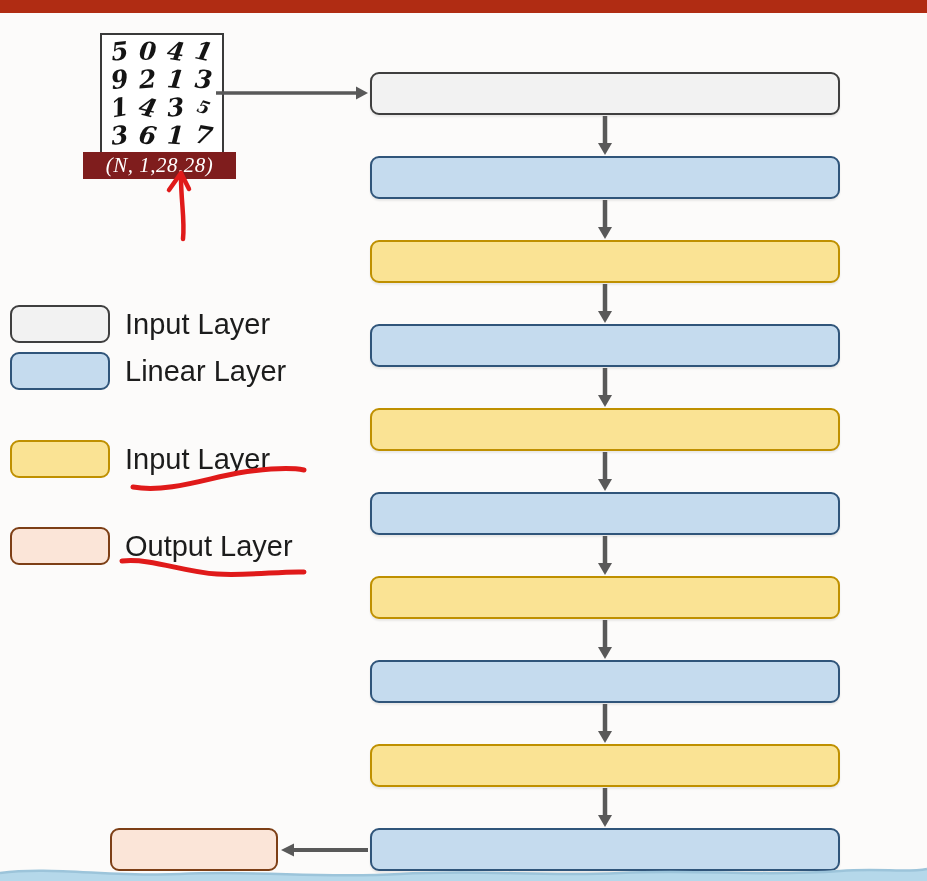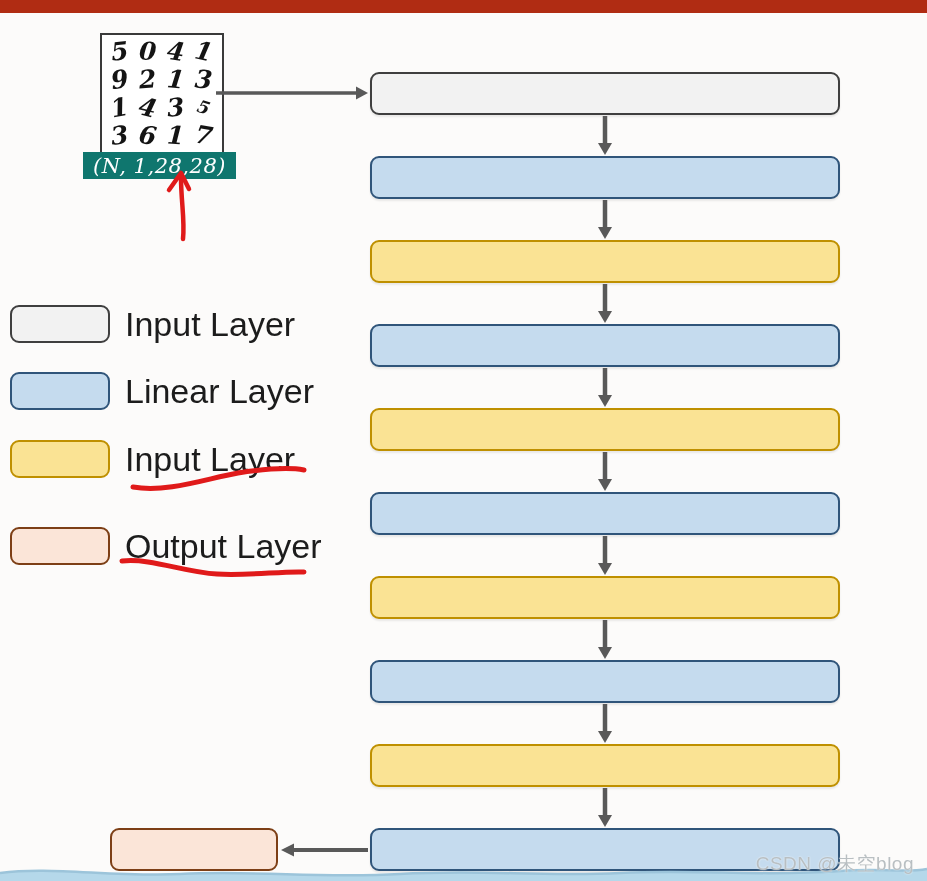--- a/index.html
+++ b/index.html
@@ -19,21 +19,21 @@
 
   
   .shape-label{position:absolute;left:83px;top:152px;width:153px;height:27px;color:#ffffff;
                font-family:"DejaVu Serif",serif;font-style:italic;font-size:21px;
                display:flex;align-items:center;justify-content:center;letter-spacing:0.5px;}
 
   
   .legend{position:absolute;left:0;top:0;width:360px;height:600px;}
   .legend-row{position:absolute;left:10px;height:38px;display:flex;align-items:center;}
   .swatch{width:100px;height:38px;border-radius:9px;border:2.5px solid #000;box-sizing:border-box;flex:0 0 auto;}
-  .legend-label{margin-left:15px;font-size:34px;color:#1c1c1c;white-space:nowrap;}
+  .legend-label{margin-left:15px;font-size:29px;color:#1c1c1c;white-space:nowrap;}
 
   
   .flow{position:absolute;left:0;top:0;width:927px;height:881px;}
   .flow-box{position:absolute;left:370px;width:470px;height:43px;border-radius:9px;
             border:2.5px solid #000;box-sizing:border-box;box-shadow:0 2px 2px rgba(0,0,0,0.08);}
   .output-box{position:absolute;left:110px;top:828px;width:168px;height:43px;border-radius:9px;
             border:2.5px solid #000;box-sizing:border-box;}
 
   
   .overlay{position:absolute;left:0;top:0;width:927px;height:881px;pointer-events:none;z-index:5;}
@@ -70,29 +70,29 @@
         <span class="digit" style="transform: rotate(18deg) scale(0.7);">5</span>
       </div>
       <div class="digit-row">
         <span class="digit" style="transform: rotate(-7deg) scale(1);">3</span>
         <span class="digit" style="transform: rotate(9deg) scale(1);">6</span>
         <span class="digit" style="transform: rotate(3deg) scale(1);">1</span>
         <span class="digit" style="transform: rotate(10deg) scale(1);">7</span>
       </div>
     </div>
 
-  <div class="shape-label" style="background: #0f766e;">(N, 1,28,28)</div>
+  <div class="shape-label" style="background: #7f1d1d; font-family: Liberation Serif, serif;">(N, 1,28,28)</div>
 
   <div class="legend">
 
   <div class="legend-row" style="top: 305px;">
         <div class="swatch" style="background: rgb(242, 242, 242); border-color: rgb(63, 63, 63);"></div>
         <div class="legend-label">Input Layer</div>
       </div>
-      <div class="legend-row" style="top: 372px;">
+      <div class="legend-row" style="top: 352px;">
         <div class="swatch" style="background: rgb(197, 219, 238); border-color: rgb(48, 85, 122);"></div>
         <div class="legend-label">Linear Layer</div>
       </div>
       <div class="legend-row" style="top: 440px;">
         <div class="swatch" style="background: rgb(250, 227, 148); border-color: rgb(191, 144, 0);"></div>
         <div class="legend-label">Input Layer</div>
       </div>
       <div class="legend-row" style="top: 527px;">
         <div class="swatch" style="background: rgb(251, 229, 216); border-color: rgb(125, 63, 22);"></div>
         <div class="legend-label">Output Layer</div>
@@ -159,15 +159,14 @@
 
     <g>
       <path id="wave-fill" d="M0,873 C50,866 110,877 180,874 C260,870 320,879 400,874
            C480,869 540,877 620,873 C700,869 760,877 840,871 C880,868 906,873 927,869
            L927,881 L0,881 Z" fill="#b5d8ea"></path>
       <path id="wave-edge" d="M0,873 C50,866 110,877 180,874 C260,870 320,879 400,874
            C480,869 540,877 620,873 C700,869 760,877 840,871 C880,868 906,873 927,869" fill="none" stroke-width="2.5" stroke="#9cc4da"></path>
     </g>
   </svg>
 
-  <div class="watermark">CSDN @未空blog</div>
 
 </div>
 
 </body></html>

